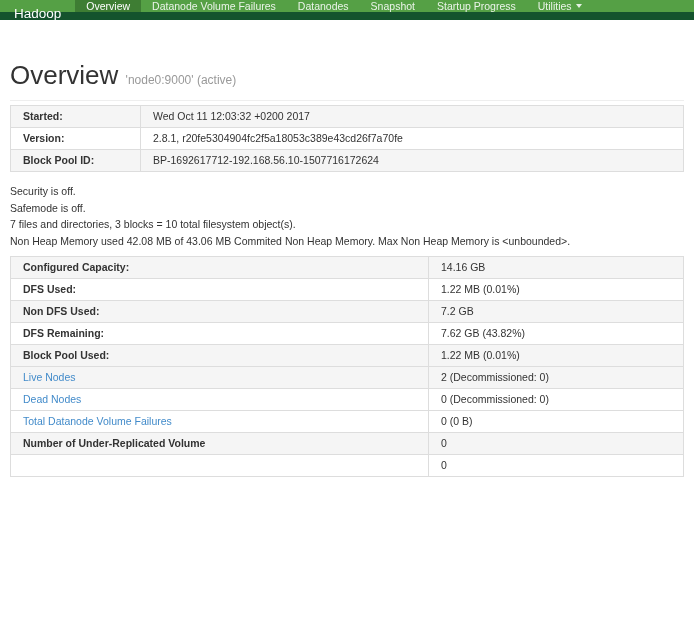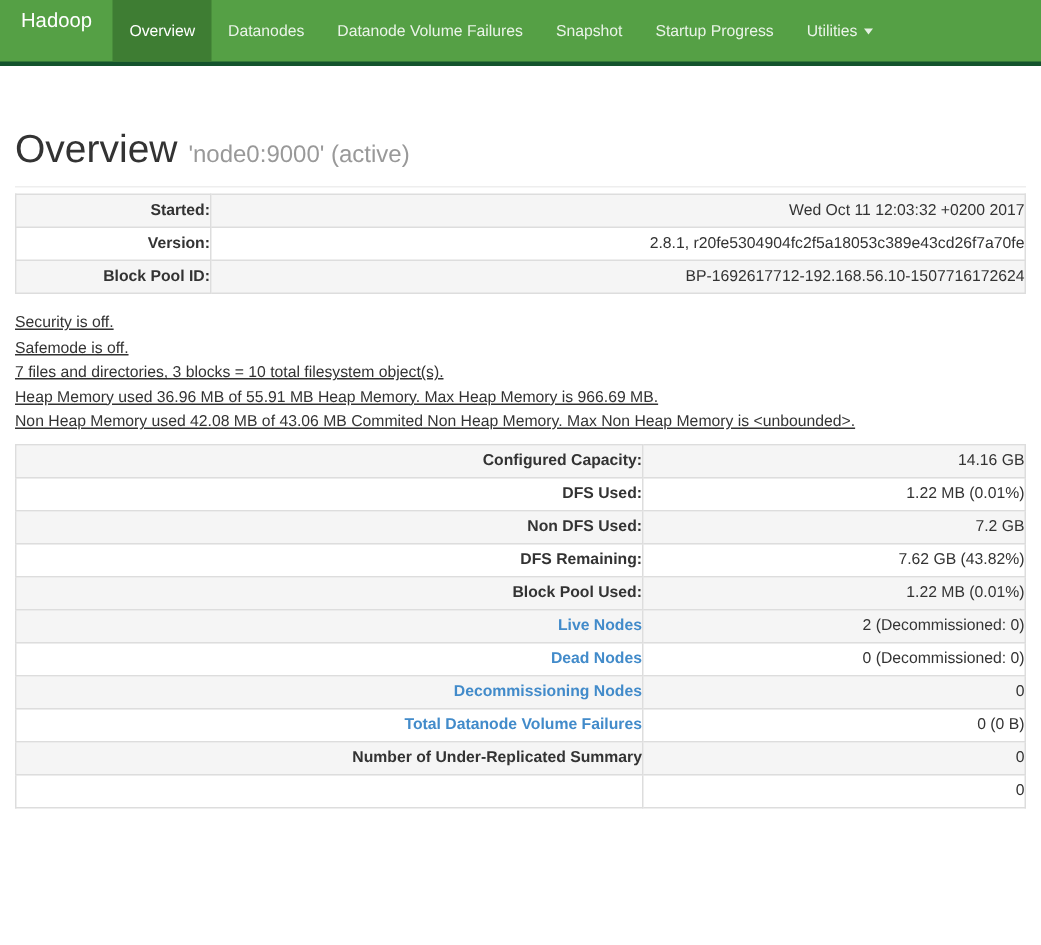--- a/index.html
+++ b/index.html
@@ -5,22 +5,22 @@
   * { box-sizing: border-box; margin: 0; padding: 0; }
   html, body { background: #fff; }
   body {
     width: 694px; height: 630px; overflow: hidden;
     font-family: "Liberation Sans", "DejaVu Sans", sans-serif;
     color: #333; font-size: 11px;
   }
 
   
   .navbar {
-    height: 44px; background: #55a045;
-    border-bottom: 3px solid #14532d;
+    height: 20px; background: #55a045;
+    border-bottom: 8px solid #14532d;
     display: flex; align-items: stretch;
   }
   .brand {
     color: #fff; font-size: 13.5px; line-height: 28px;
     padding: 0 14px 0 14px; white-space: nowrap;
   }
   .nav-tabs { display: flex; list-style: none; align-items: stretch; }
   .nav-tabs .tab {
     display: flex; align-items: center; gap: 4px;
     padding: 0 11px; cursor: pointer;
@@ -34,62 +34,62 @@
   }
 
   
   .container { padding: 0 10px; }
 
   h1.page-header {
     font-size: 26px; font-weight: normal; color: #333;
     margin-top: 40px; padding-bottom: 9px;
     border-bottom: 1px solid #eee;
   }
-  h1 .subtitle { font-size: 16px; color: #999; font-weight: normal; }
+  h1 .subtitle { font-size: 12px; color: #999; font-weight: normal; }
   h1#summary-header { margin-top: 21px; }
 
   table.kv {
     width: 100%; border-collapse: collapse;
     margin-top: 4px; font-size: 10.5px;
     border: 1px solid #ddd;
   }
   table.kv th, table.kv td {
-    border: 1px solid #ddd; padding: 4px 0;
-    text-align: right; vertical-align: middle;
+    border: 1px solid #ddd; padding: 4px 12px;
+    text-align: left; vertical-align: middle;
     height: 22px; line-height: 13px;
   }
   table.kv th { font-weight: bold; color: #333; }
   table.kv tr.striped { background: #f5f5f5; }
   table.kv#overview-table th { width: 130px; }
   table.kv#summary-table th { width: 418px; }
-  .lbl.link { color: #428bca; font-weight: bold; cursor: pointer; }
+  .lbl.link { color: #428bca; font-weight: normal; cursor: pointer; }
 
   .summary-text { margin-top: 14px; }
   .summary-text p { font-size: 10.5px; line-height: 11px; margin: 0 0 5.5px 0; color: #333; }
-  .summary-text { margin-bottom: 9px; text-decoration: underline; }
+  .summary-text { margin-bottom: 9px; }
 </style>
 </head>
 <body>
 
 <nav class="navbar">
   <span class="brand">Hadoop</span>
   <ul class="nav-tabs">
 
       <li class="tab active">
         <span class="tab-label">Overview</span>
 
       </li>
 
       <li class="tab">
+        <span class="tab-label">Datanode Volume Failures</span>
+
+      </li>
+
+      <li class="tab">
         <span class="tab-label">Datanodes</span>
-
-      </li>
-
-      <li class="tab">
-        <span class="tab-label">Datanode Volume Failures</span>
 
       </li>
 
       <li class="tab">
         <span class="tab-label">Snapshot</span>
 
       </li>
 
       <li class="tab">
         <span class="tab-label">Startup Progress</span>
@@ -134,21 +134,20 @@
 
 
   <div class="summary-text">
 
       <p>Security is off.</p>
 
       <p>Safemode is off.</p>
 
       <p>7 files and directories, 3 blocks = 10 total filesystem object(s).</p>
 
-      <p>Heap Memory used 36.96 MB of 55.91 MB Heap Memory. Max Heap Memory is 966.69 MB.</p>
 
       <p>Non Heap Memory used 42.08 MB of 43.06 MB Commited Non Heap Memory. Max Non Heap Memory is &lt;unbounded&gt;.</p>
     </div>
 
   <table class="kv" id="summary-table">
     <tbody>
 
         <tr class="striped">
           <th><span class="lbl">Configured Capacity:</span></th>
           <td>14.16 GB</td>
@@ -178,32 +177,28 @@
         <tr class="striped">
           <th><span class="lbl link">Live Nodes</span></th>
           <td>2 (Decommissioned: 0)</td>
         </tr>
 
         <tr>
           <th><span class="lbl link">Dead Nodes</span></th>
           <td>0 (Decommissioned: 0)</td>
         </tr>
 
-        <tr class="striped">
-          <th><span class="lbl link">Decommissioning Nodes</span></th>
-          <td>0</td>
-        </tr>
 
         <tr>
           <th><span class="lbl link">Total Datanode Volume Failures</span></th>
           <td>0 (0 B)</td>
         </tr>
 
         <tr class="striped">
-          <th><span class="lbl">Number of Under-Replicated Summary</span></th>
+          <th><span class="lbl">Number of Under-Replicated Volume</span></th>
           <td>0</td>
         </tr>
 
         <tr>
           <th></th>
           <td>0</td>
         </tr>
       </tbody>
   </table>
 

